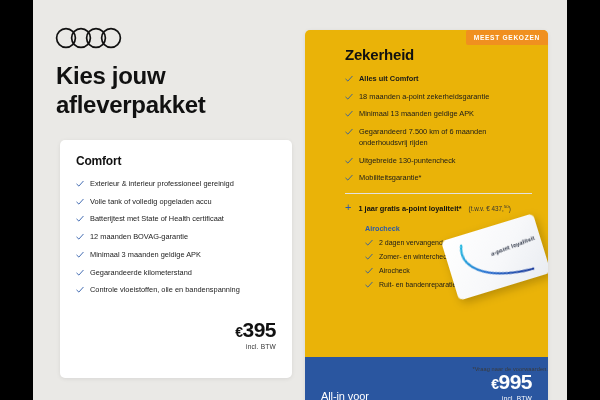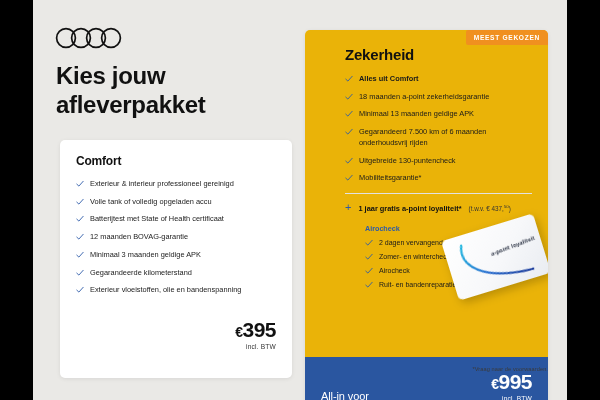--- a/index.html
+++ b/index.html
@@ -286,21 +286,21 @@
               </svg>
             </span>
             <span class="txt">Gegarandeerde kilometerstand</span>
           </li>
           <li class="feat">
             <span class="tick">
               <svg viewBox="0 0 10 10" width="8" height="8">
                 <path d="M1 5.2 L3.6 7.6 L9 1.6" fill="none" stroke="#2b5aa8" stroke-width="1.1" stroke-linecap="round" stroke-linejoin="round"></path>
               </svg>
             </span>
-            <span class="txt">Exterieur vloeistoffen, olie en bandenspanning</span>
+            <span class="txt">Controle vloeistoffen, olie en bandenspanning</span>
           </li>
         </ul>
 
       <div id="comfort-price">
         <div class="amt"><span class="cur">€</span><span>395</span></div>
         <div class="btw">incl. BTW</div>
       </div>
     </section>
 
     <section id="zeker-card">

